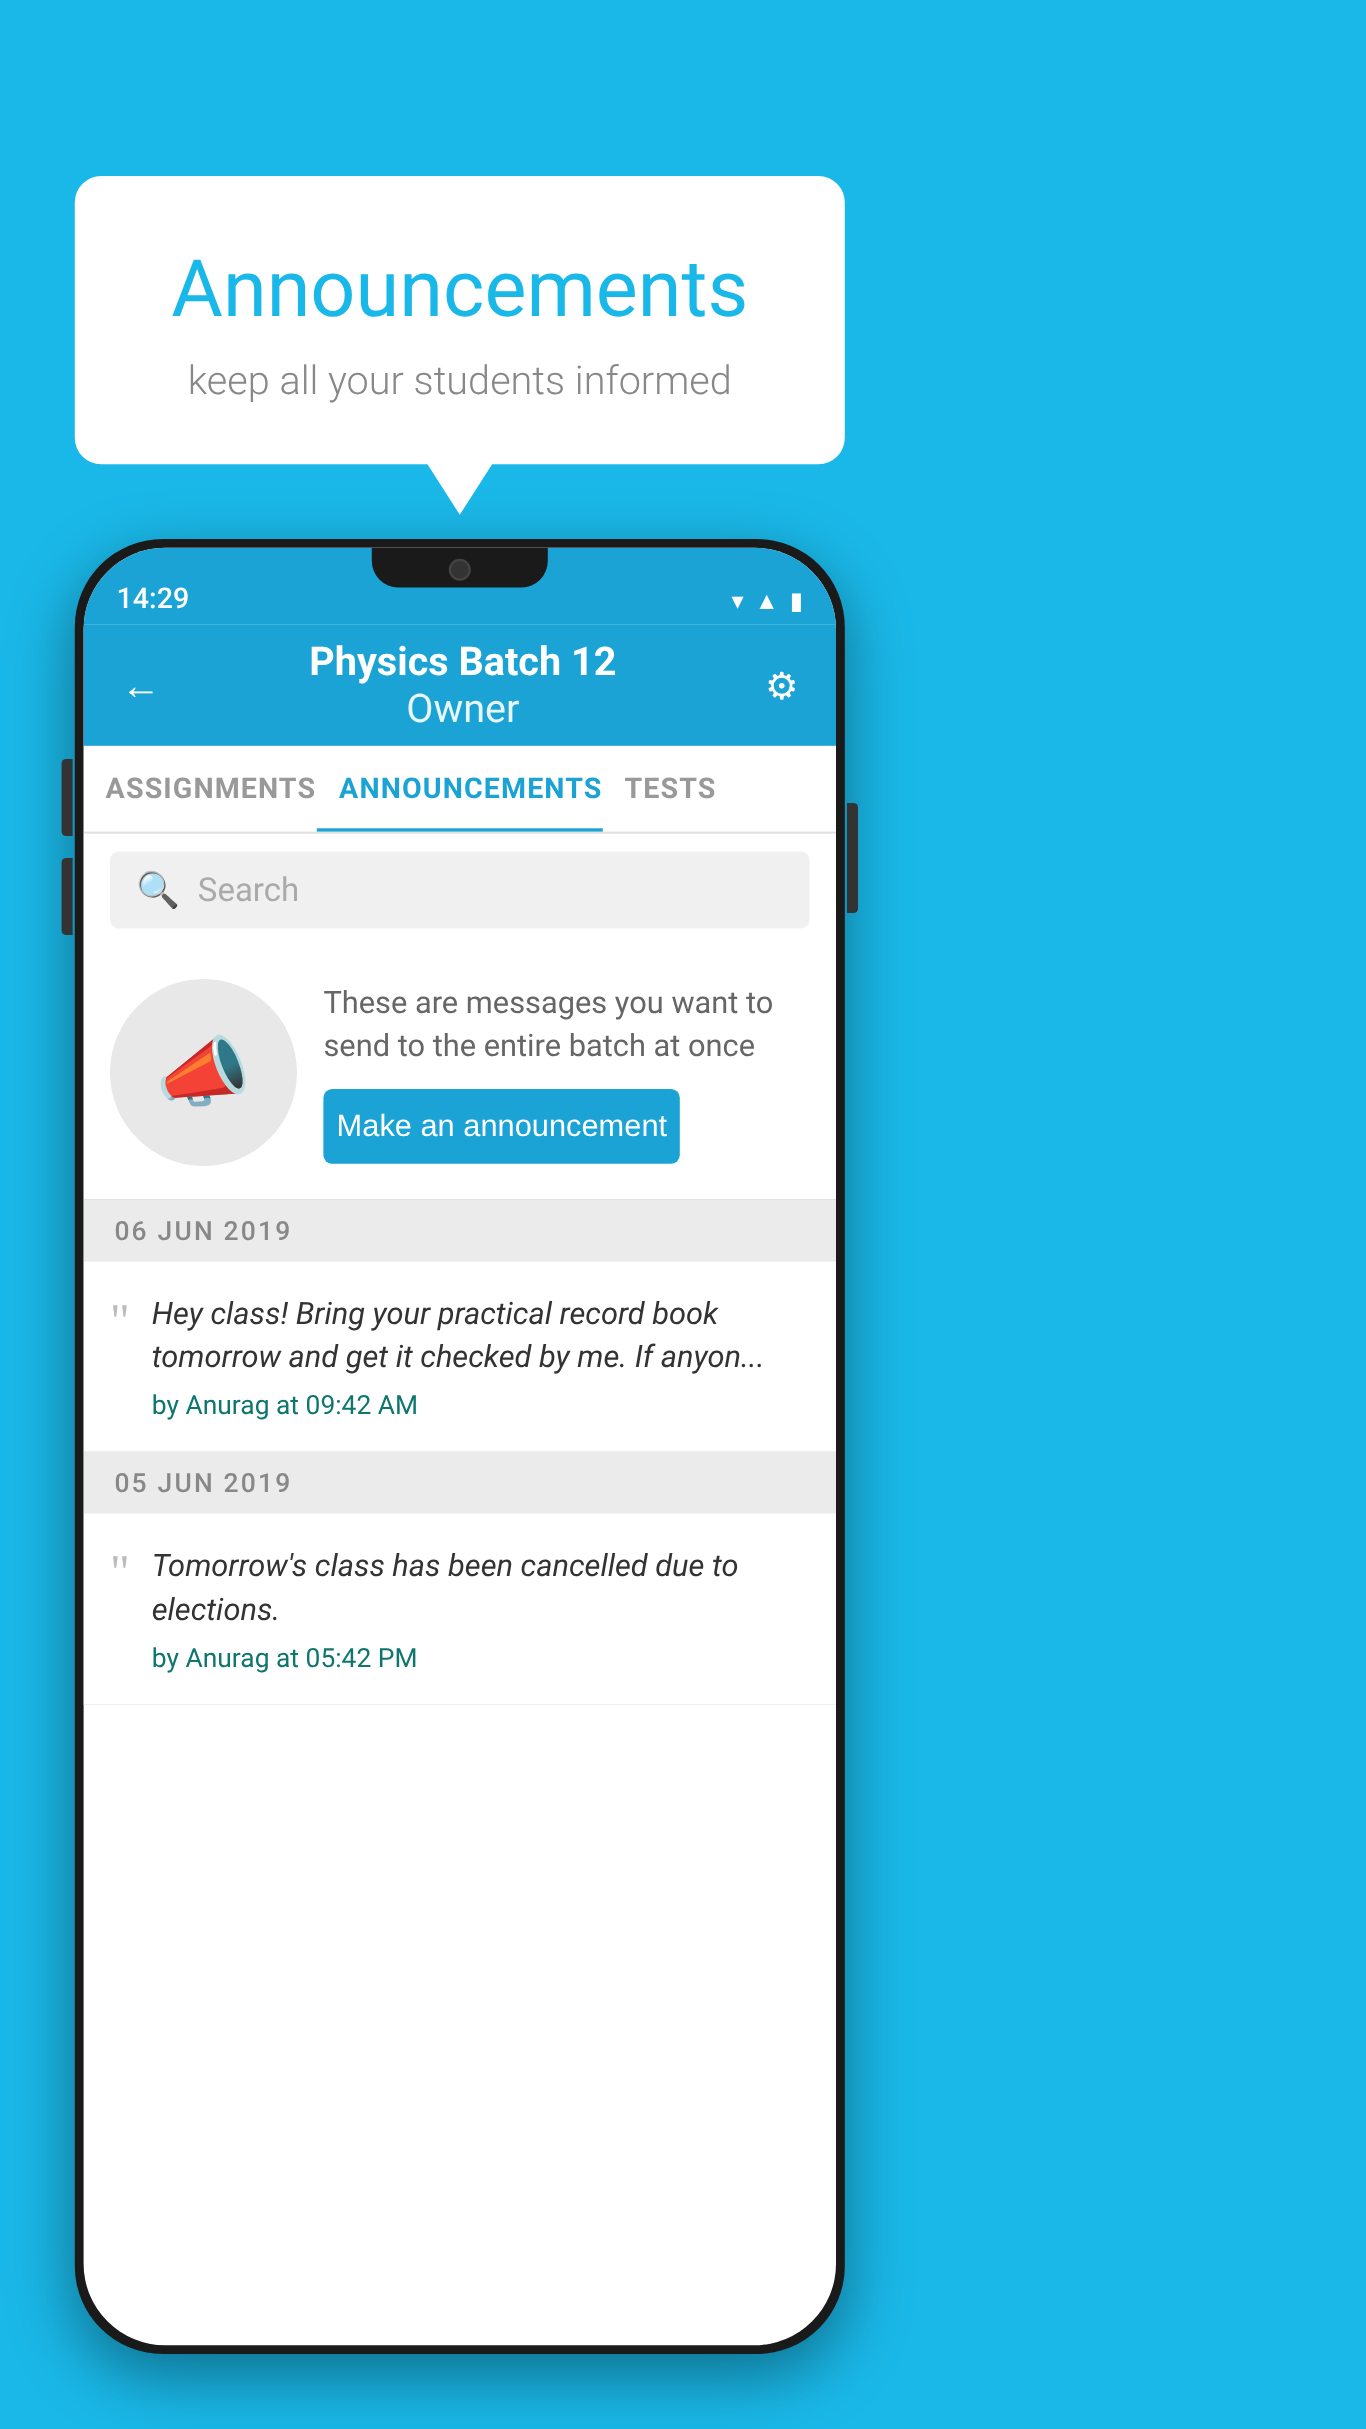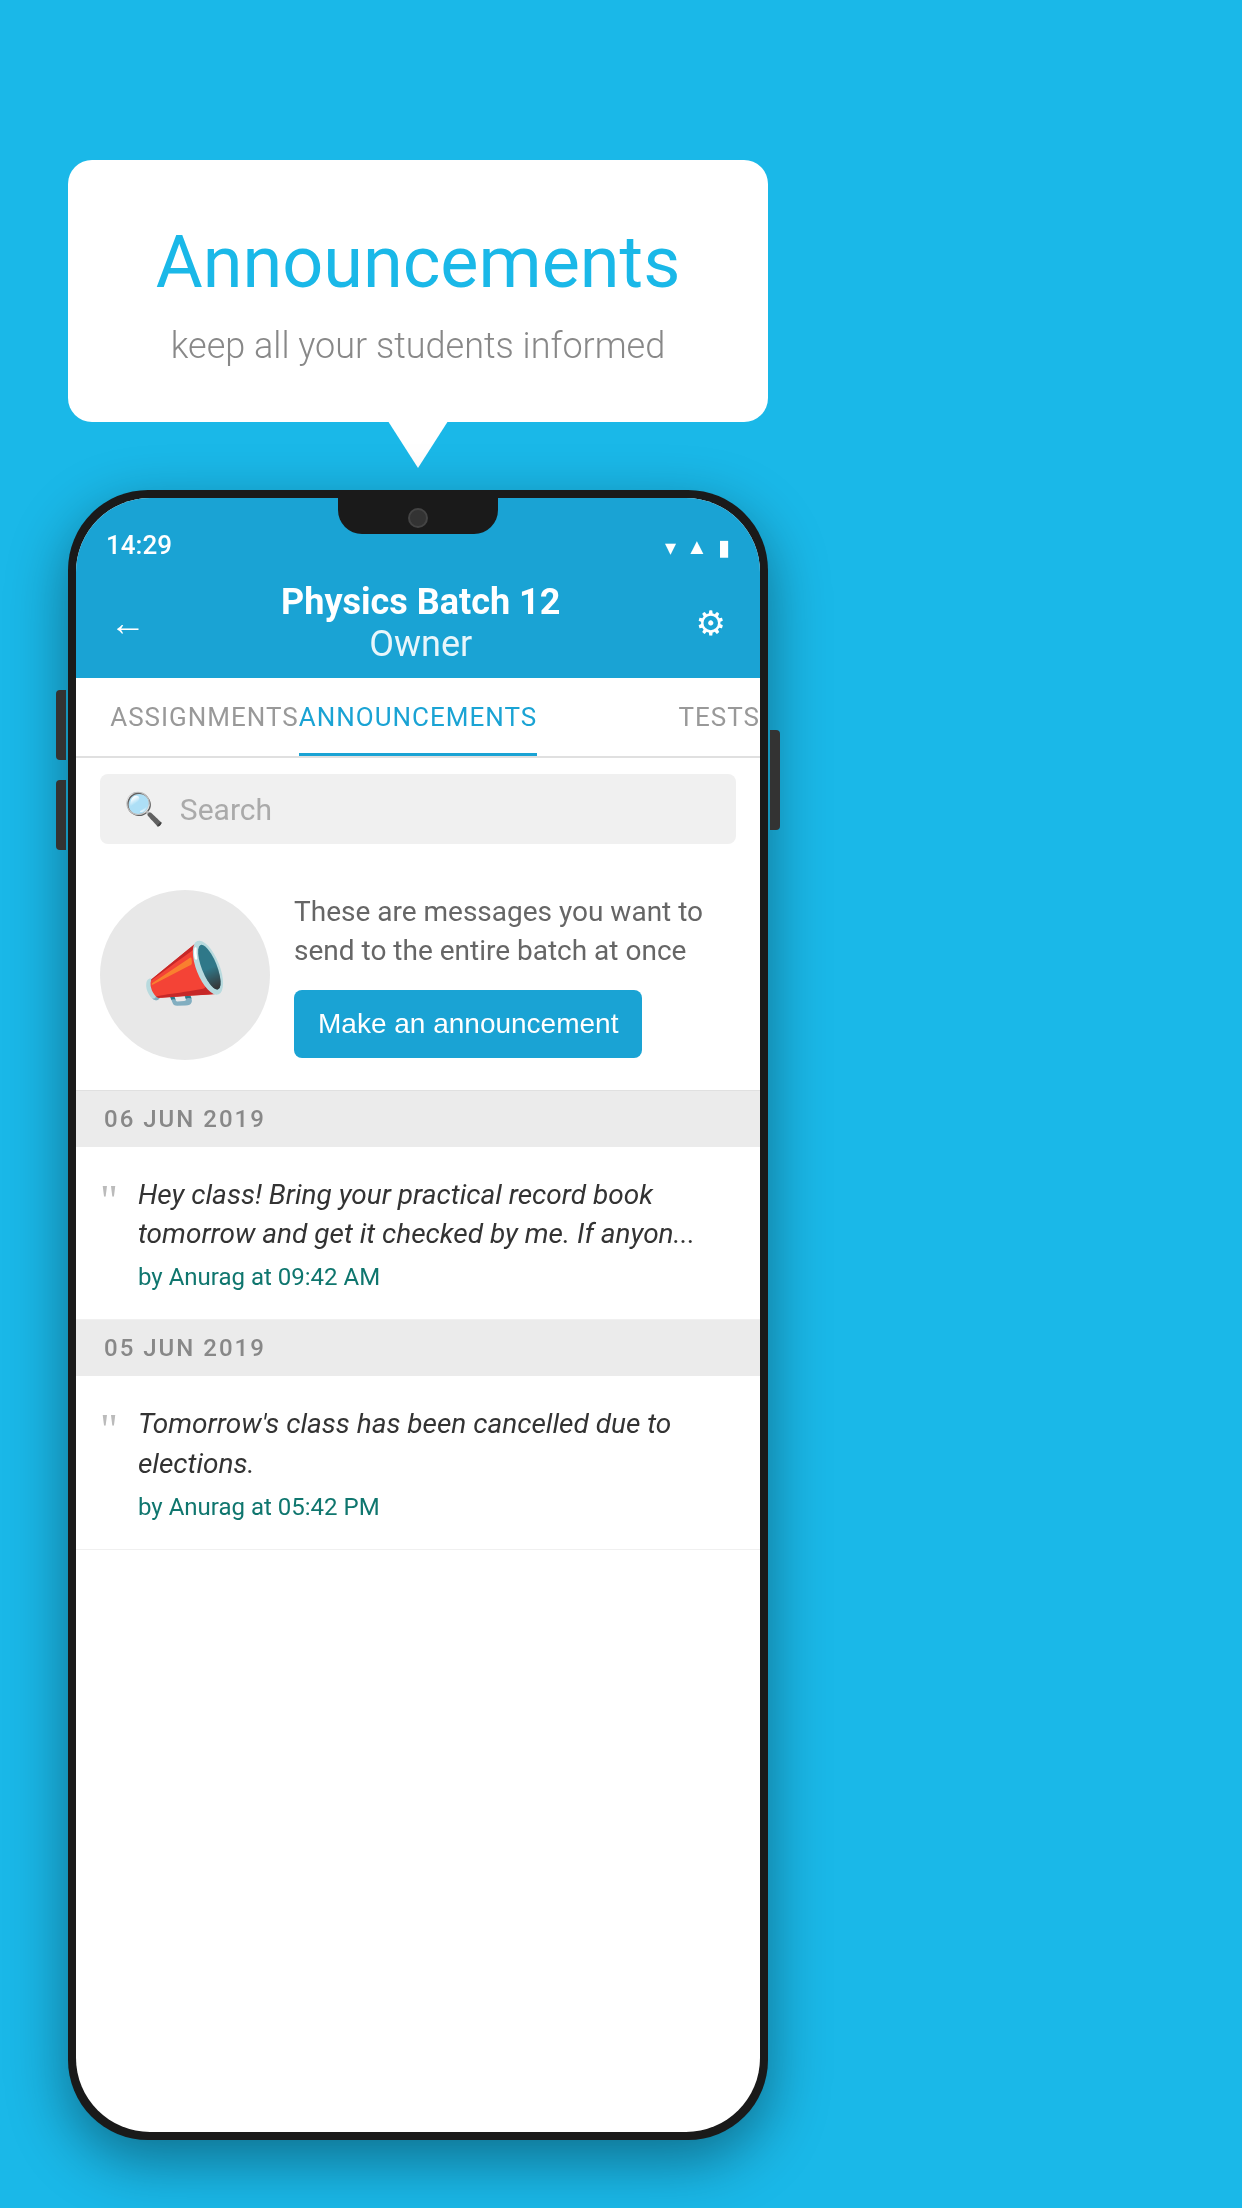--- a/index.html
+++ b/index.html
@@ -182,27 +182,28 @@
       background: white;
       display: flex;
       border-bottom: 2px solid #e0e0e0;
       height: 80px;
     }
 
     .tab-item {
       flex: 1;
       display: flex;
       align-items: center;
-      justify-content: flex-end;
+      justify-content: flex-start;
       font-size: 26px;
-      font-weight: 400;
+      font-weight: 700;
       color: #999;
       cursor: pointer;
       position: relative;
       letter-spacing: 1px;
+      padding-left: 20px;
     }
 
     .tab-item.active {
       color: #1aa3d4;
     }
 
     .tab-item.active::after {
       content: '';
       position: absolute;
       bottom: 0;
@@ -280,21 +281,21 @@
       color: #666;
       line-height: 1.4;
       margin-bottom: 20px;
     }
 
     .make-announcement-btn {
       background: #1aa3d4;
       color: white;
       border: none;
       border-radius: 8px;
-      padding: 18px 24px;
+      padding: 18px 12px;
       font-size: 28px;
       cursor: pointer;
       font-weight: 500;
     }
 
     
     .date-divider {
       background: #ebebeb;
       padding: 14px 28px;
       font-size: 24px;

